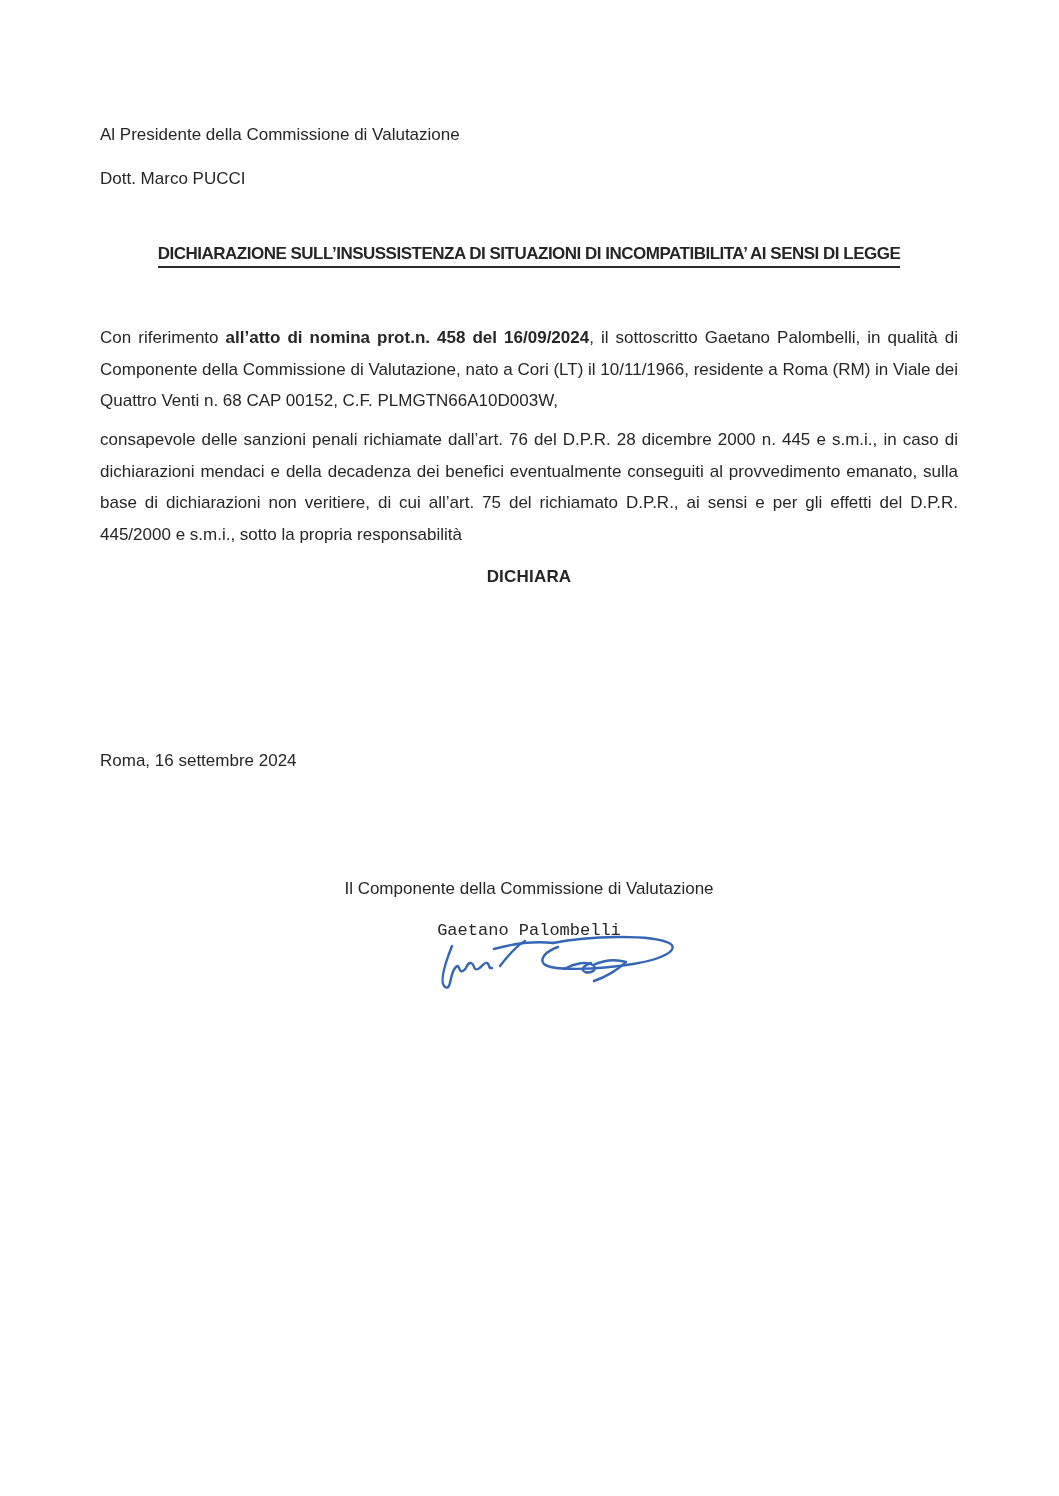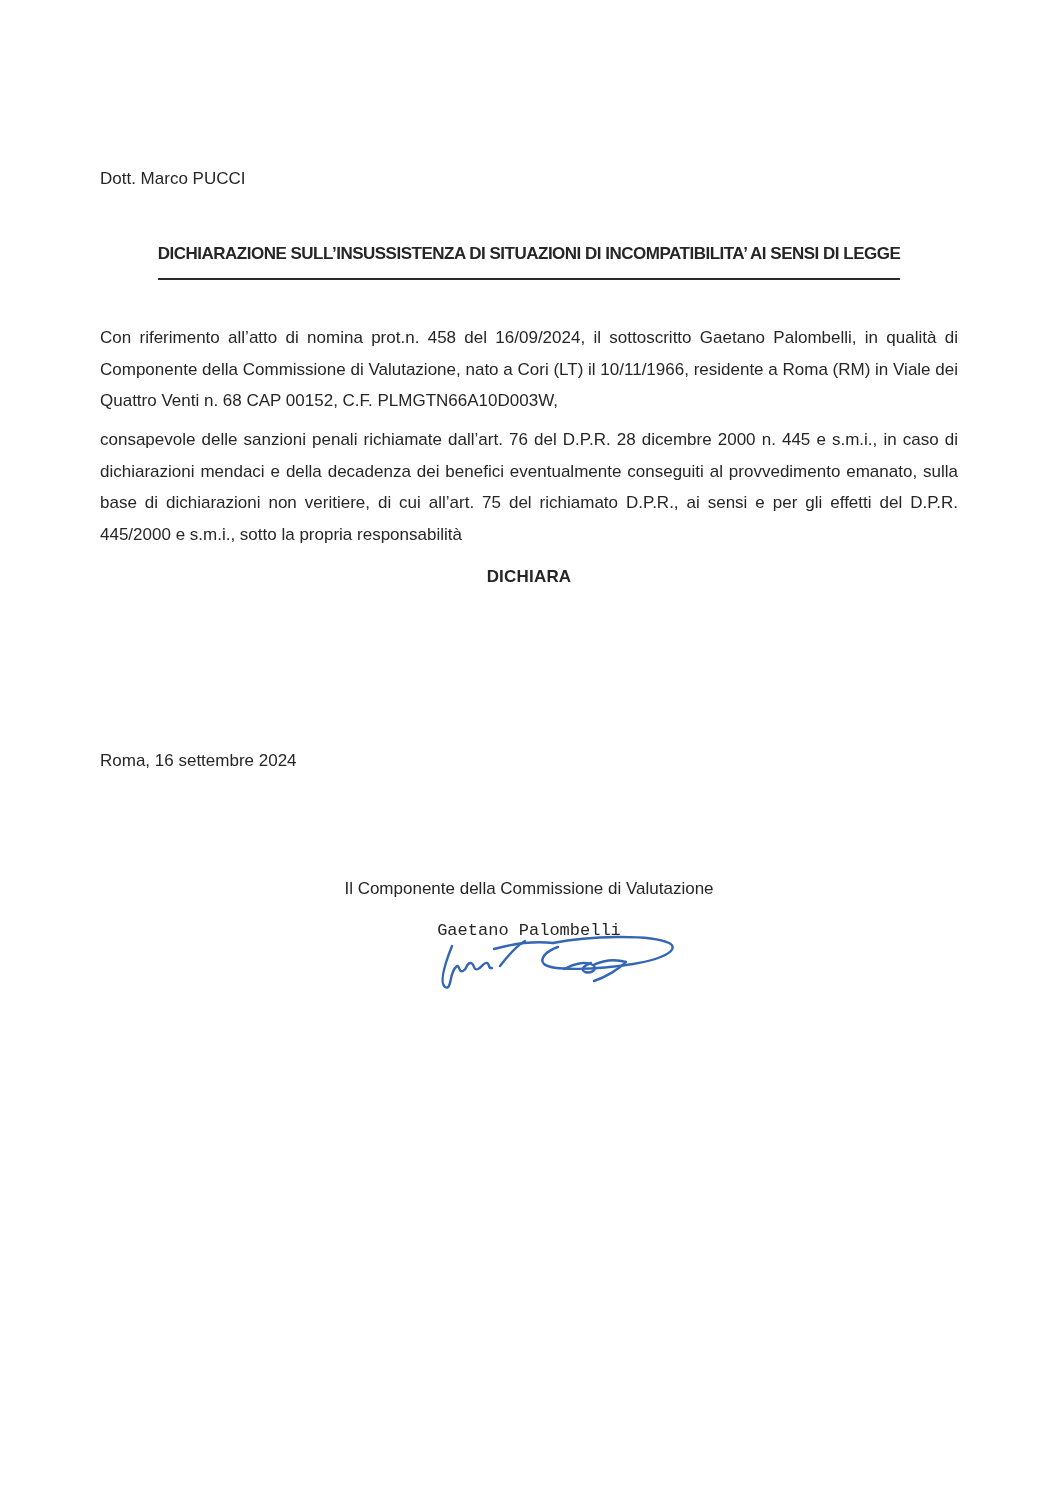--- a/index.html
+++ b/index.html
@@ -34,29 +34,29 @@
   .recipient-line2 { top: 168px; }
   .doc-title {
     top: 243px;
     text-align: center;
     white-space: nowrap;
     font-weight: bold;
     letter-spacing: -0.5px;
   }
   .doc-title .underlined {
     border-bottom: 2.5px solid #2b2b2b;
-    padding-bottom: 15px;
+    padding-bottom: 3px;
   }
   .para {
     text-align: justify;
     line-height: 31.6px;
   }
   .para-1 { top: 322px; }
   .para-2 { top: 424px; }
-  .bold-run { font-weight: normal; margin-top: 12px; }
+  .bold-run { font-weight: bold; margin-top: 12px; }
   .declaration-heading {
     top: 566px;
     text-align: center;
     font-weight: bold;
     letter-spacing: 0.2px;
   }
   .declaration-body { top: 667px; }
   .dateline { top: 750px; }
   .signature-role { top: 878px; text-align: center; }
   .signature-name { top: 920px; text-align: center; font-family: Liberation Mono, monospace; }
@@ -66,20 +66,21 @@
     top: 934px;
     overflow: visible;
   }
 </style>
 </head>
 <body>
 
 <div class="page">
   <div class="content">
 
+    <div class="block recipient-line1">Al Presidente della Commissione di Valutazione</div>
 
     <div class="block recipient-line2">Dott. Marco PUCCI</div>
 
     <div class="block doc-title">
       <span class="underlined">DICHIARAZIONE SULL’INSUSSISTENZA DI SITUAZIONI DI INCOMPATIBILITA’ AI SENSI DI LEGGE</span>
     </div>
 
     <div class="block para para-1">
       <span>Con riferimento </span><span class="bold-run">all’atto di nomina prot.n. 458 del 16/09/2024</span><span>, il sottoscritto Gaetano Palombelli, in qualità di Componente della Commissione di Valutazione, nato a Cori (LT) il 10/11/1966, residente a Roma (RM) in Viale dei Quattro Venti n. 68 CAP 00152, C.F. PLMGTN66A10D003W,</span>
     </div>

